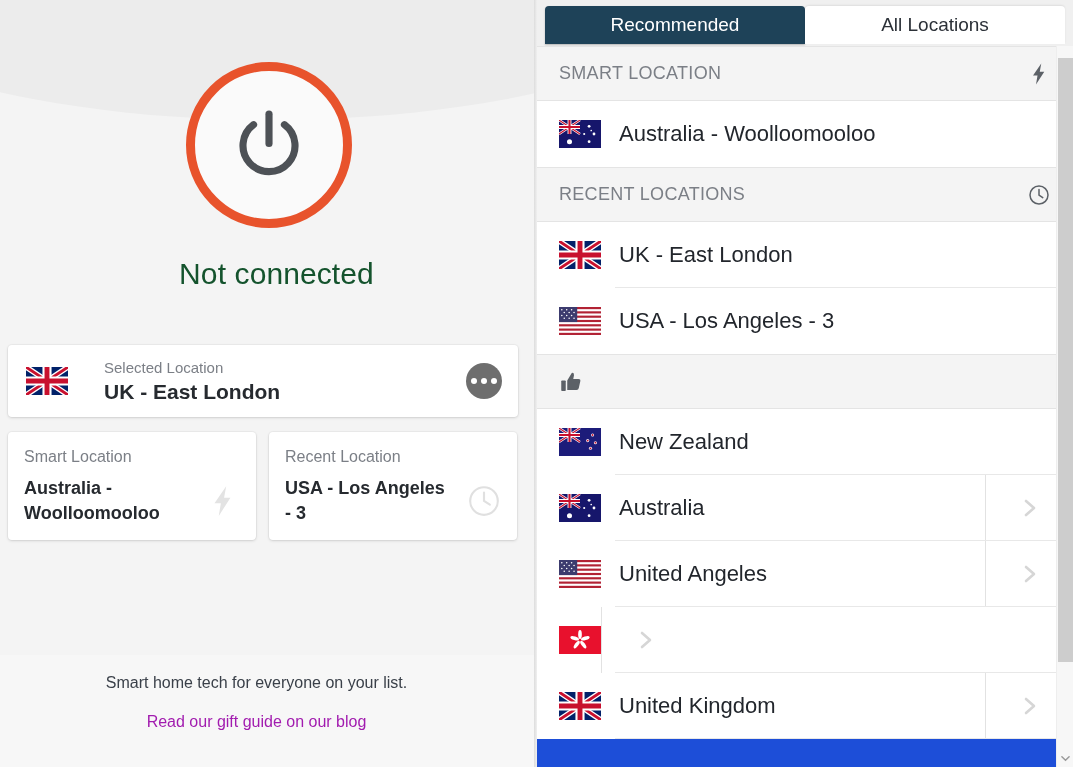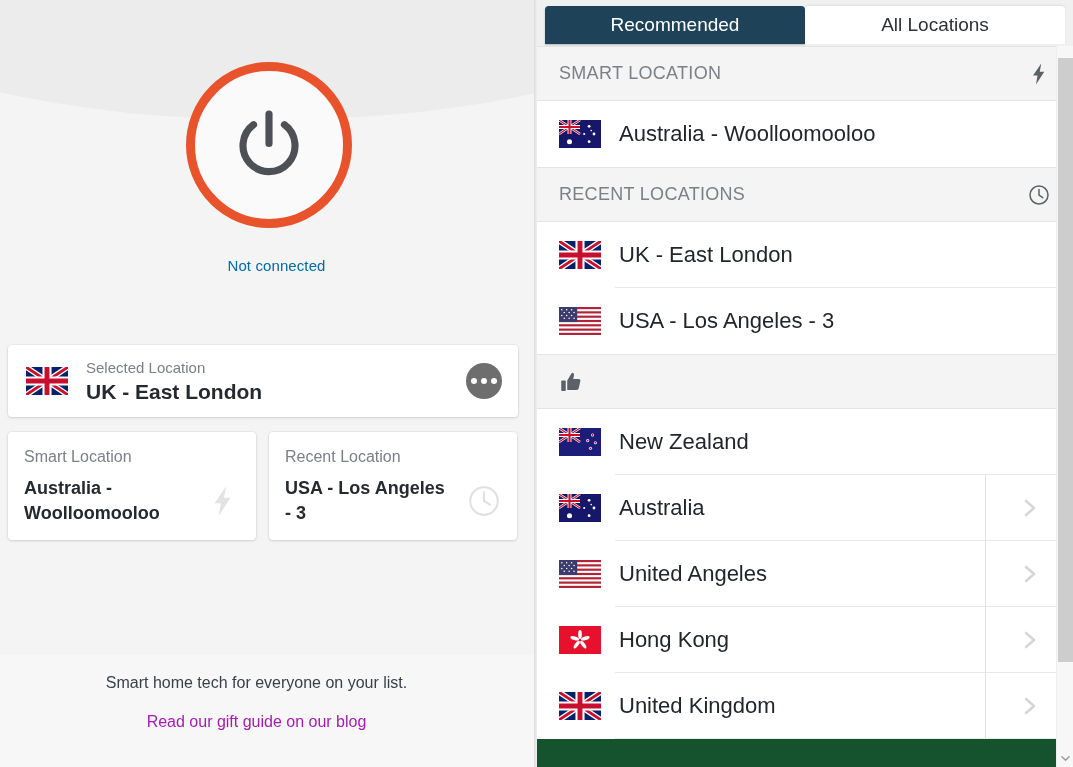--- a/index.html
+++ b/index.html
@@ -43,40 +43,40 @@
     width: 166px; height: 166px;
     border-radius: 50%;
     border: 9px solid #e8532c;
     background: #fafafa;
     display: flex; align-items: center; justify-content: center;
     cursor: pointer;
   }
   .power-glyph { width: 78px; height: 78px; display: block; }
   .conn-status {
     margin-top: 29px;
-    font-size: 15px;
-    color: #0369a1;
+    font-size: 30px;
+    color: #14532d;
     letter-spacing: .1px;
     margin-left: 16px;
   }
 
   
   .sel-card {
     position: absolute;
     left: 8px; top: 345px;
     width: 510px; height: 72px;
     background: #ffffff;
     border-radius: 4px;
     box-shadow: 0 1px 3px rgba(0,0,0,.13), 0 0 0 1px rgba(0,0,0,.03);
     display: flex; align-items: center;
     padding: 0 16px 0 18px;
     cursor: pointer;
   }
   .sel-flag { width: 42px; height: 28px; flex: none; }
-  .sel-text { margin-left: 18px; flex: 1; }
+  .sel-text { margin-left: 36px; flex: 1; }
   .sel-label { font-size: 15px; color: #7b7f86; line-height: 20px; }
   .sel-value { font-size: 21px; font-weight: bold; color: #262a2f; line-height: 26px; margin-top: 1px; }
   .dots-btn {
     width: 36px; height: 36px; border-radius: 50%;
     background: #6e6e6e;
     display: flex; align-items: center; justify-content: center;
     gap: 4px; cursor: pointer; flex: none;
   }
   .dots-btn i { width: 6px; height: 6px; border-radius: 50%; background: #fff; display: block; }
 
@@ -118,21 +118,21 @@
   }
   .panel-divider {
     position: absolute; right: 0; top: 0; width: 3px; height: 767px;
     background: linear-gradient(to right, #dcdcdc, #f0f0f0);
   }
 
   
   #right-panel {
     position: relative;
     width: 536px; height: 767px;
-    background: #14532d;
+    background: #1d4ed8;
     flex: none;
     overflow: hidden;
   }
   .tabs {
     position: absolute; left: 0; top: 0;
     width: 536px; height: 46px;
     background: #f0f0f0;
     display: flex;
     padding: 6px 8px 0 8px;
   }
@@ -468,21 +468,20 @@
                 <ellipse cx="0" cy="-8" rx="2.6" ry="6.4"></ellipse>
               </g>
             <g transform="rotate(216)">
                 <ellipse cx="0" cy="-8" rx="2.6" ry="6.4"></ellipse>
               </g>
             <g transform="rotate(288)">
                 <ellipse cx="0" cy="-8" rx="2.6" ry="6.4"></ellipse>
               </g>
           </g>
         </svg>
-        <div class="loc-name">Hong Kong</div>
         <div class="chev-cell">
           <svg class="chev" viewBox="0 0 20 20">
             <path d="M6 3 L14 10 L6 17" fill="none" stroke="#d6d6d6" stroke-width="2.6" stroke-linecap="round" stroke-linejoin="round"></path>
           </svg>
         </div>
         <div class="sep"></div>
       </div>
 
       <div class="loc-row">
         <svg class="loc-flag" viewBox="0 0 60 40">

